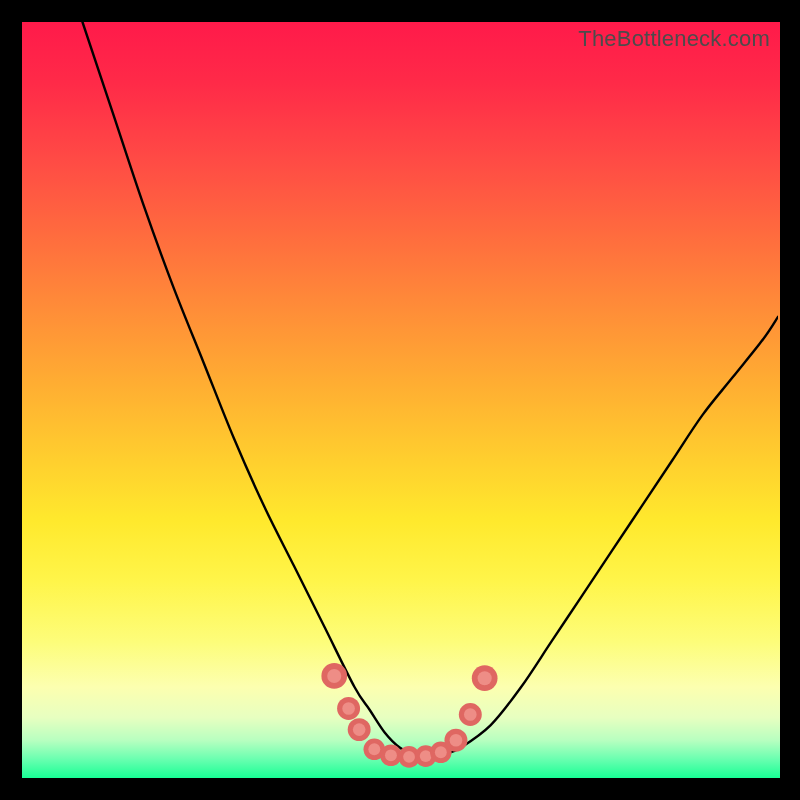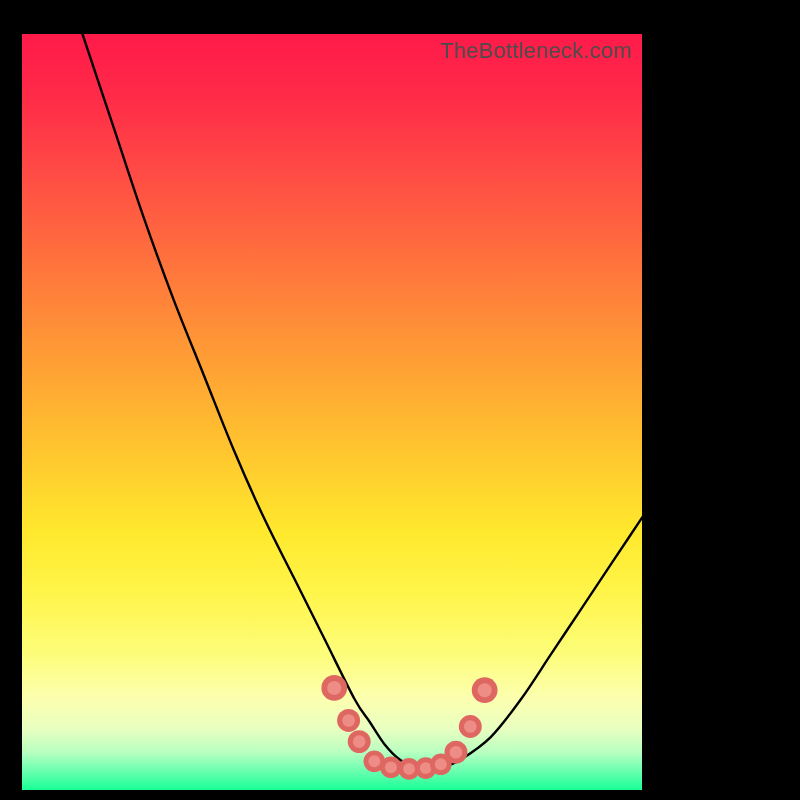--- a/index.html
+++ b/index.html
@@ -8,40 +8,39 @@
     width: 800px;
     height: 800px;
     background: #000;
     overflow: hidden;
     font-family: Arial, Helvetica, sans-serif;
   }
   .frame {
     position: absolute;
     left: 22px;
     top: 22px;
-    width: 620px;
+    width: 758px;
     height: 756px;
     background: linear-gradient(to bottom,
       #ff1a4a 0%,
       #ff2a48 8%,
       #ff4a45 18%,
       #ff6b3e 28%,
       #ff8d38 38%,
       #ffae32 48%,
       #ffcf2e 58%,
       #ffe92d 66%,
       #fff54a 74%,
       #fdfd7a 82%,
       #fcffb0 88%,
       #e7ffc0 92%,
       #b8ffc0 95%,
       #6affb0 97.5%,
       #18ff95 100%
     );
-    margin-top: 12px;
   }
   .watermark {
     position: absolute;
     top: 4px;
     right: 10px;
     color: #4c4c4c;
     font-size: 22px;
     font-weight: 500;
     letter-spacing: 0.2px;
     user-select: none;

